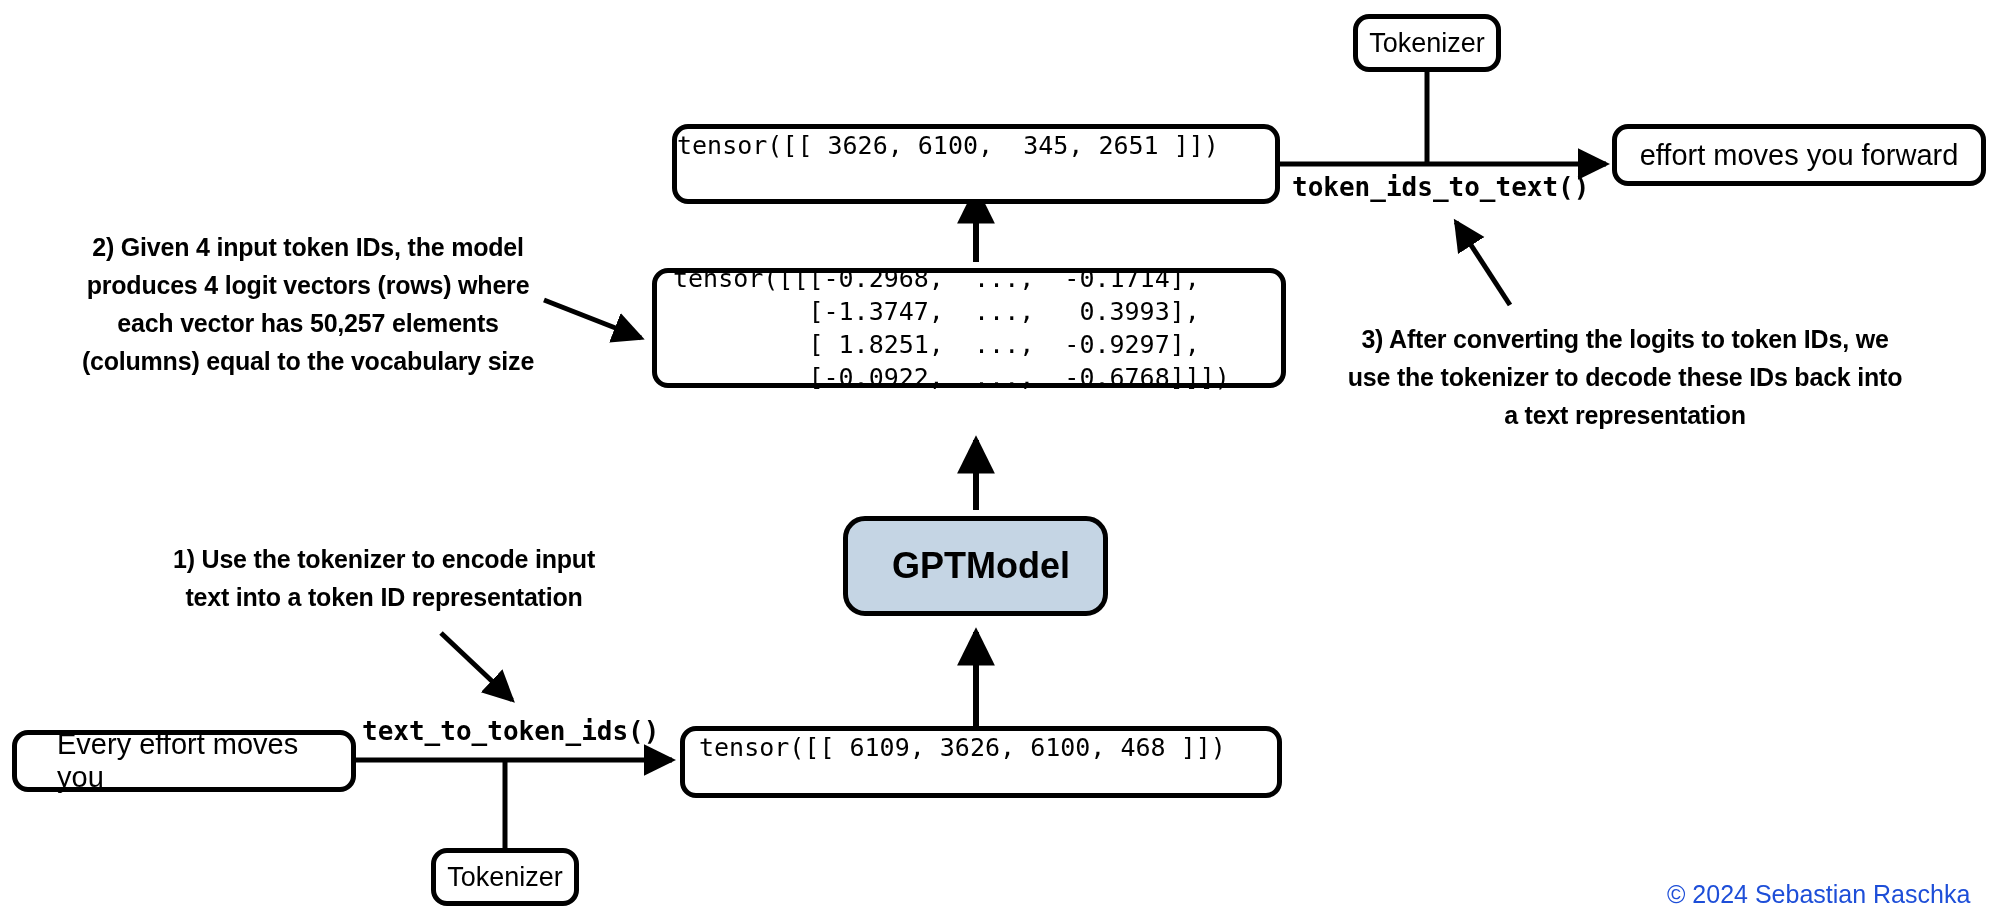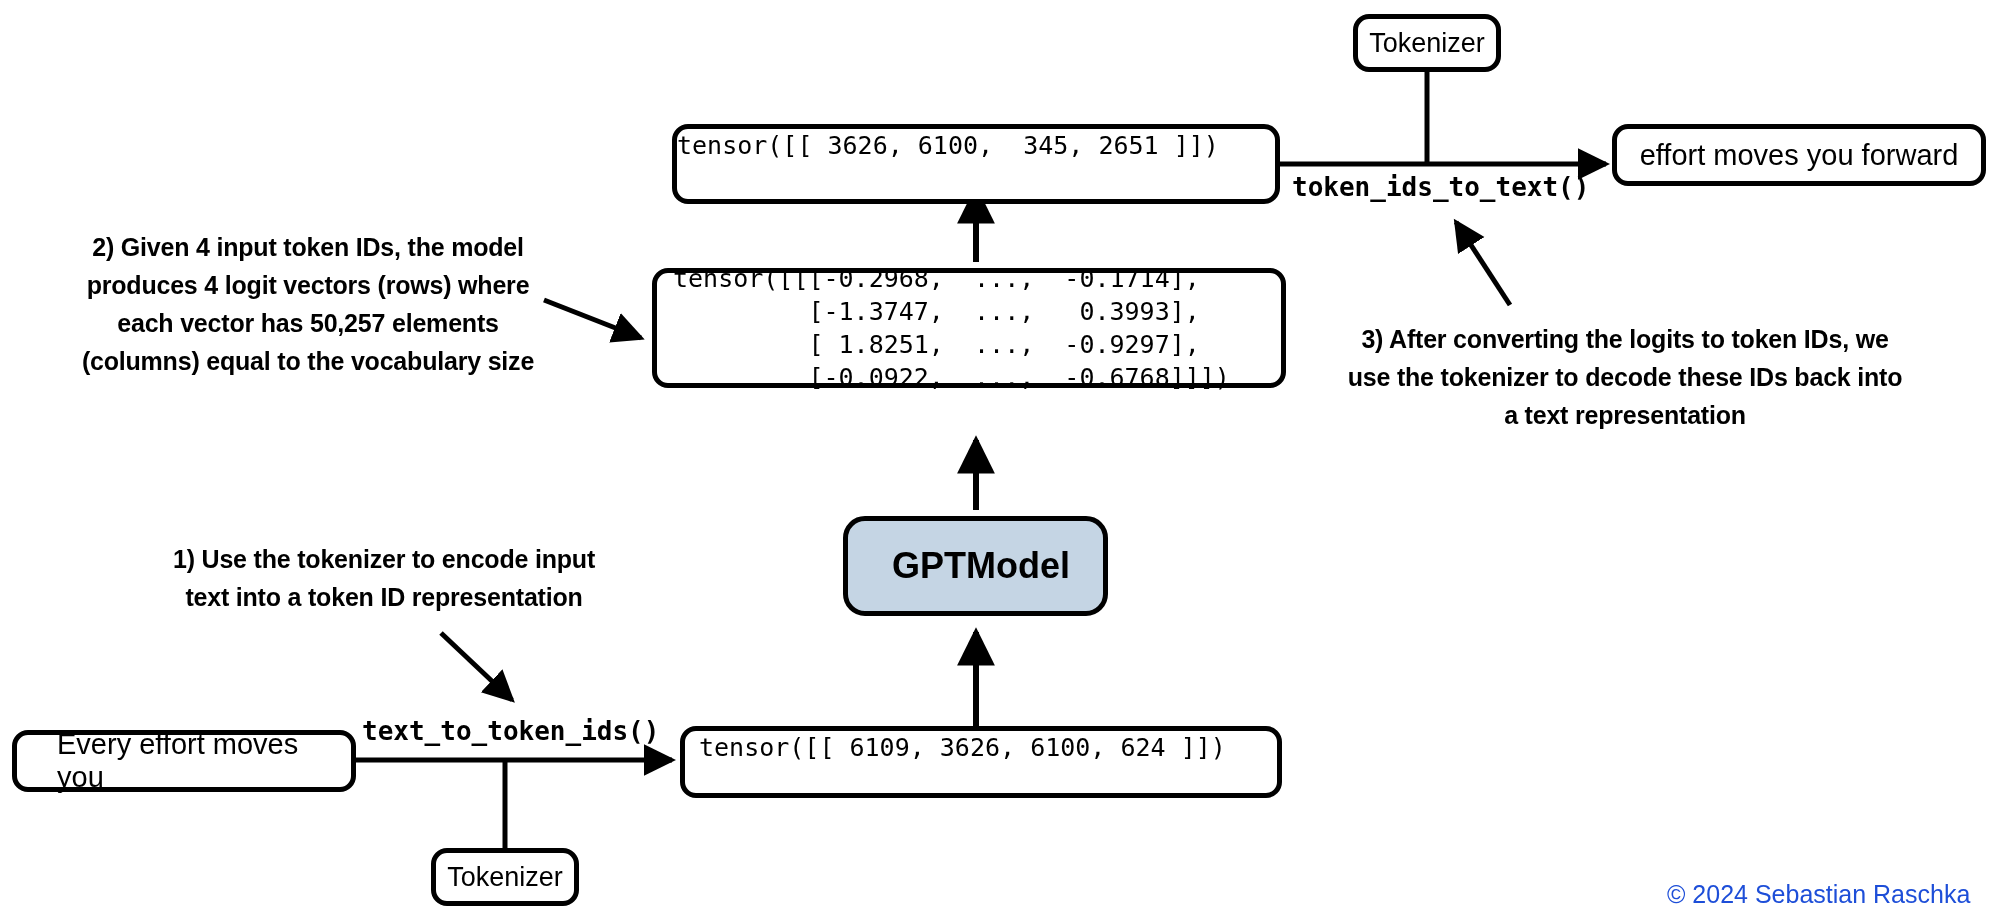--- a/index.html
+++ b/index.html
@@ -131,21 +131,21 @@
     <span>GPTModel</span>
   </div>
 
   <div class="node plain" style="left:12px; top:730px; width:344px; height:62px; font-size:29px;padding-left:40px;">
     <span>Every effort moves you</span>
   </div>
 
   <div class="edge-label" style="left:362px; top:716px; font-size:26px;">text_to_token_ids()</div>
 
   <div class="node mono" style="left:680px; top:726px; width:602px; height:72px; font-size:25px; padding-left:14px;">
-    <span class="ln">tensor([[ 6109, 3626, 6100, 624 ]])</span>
+    <span class="ln">tensor([[ 6109, 3626, 6100, 468 ]])</span>
   </div>
 
   <div class="node plain" style="left:431px; top:848px; width:148px; height:58px; font-size:27px;">
     <span>Tokenizer</span>
   </div>
 
   <div class="annot" style="left:169px; top:540px; width:430px; font-size:25px; white-space:pre-line;">1) Use the tokenizer to encode input
 text into a token ID representation</div>
 
   <div class="annot" style="left:72px; top:228px; width:472px; font-size:25px; white-space:pre-line;">2) Given 4 input token IDs, the model

